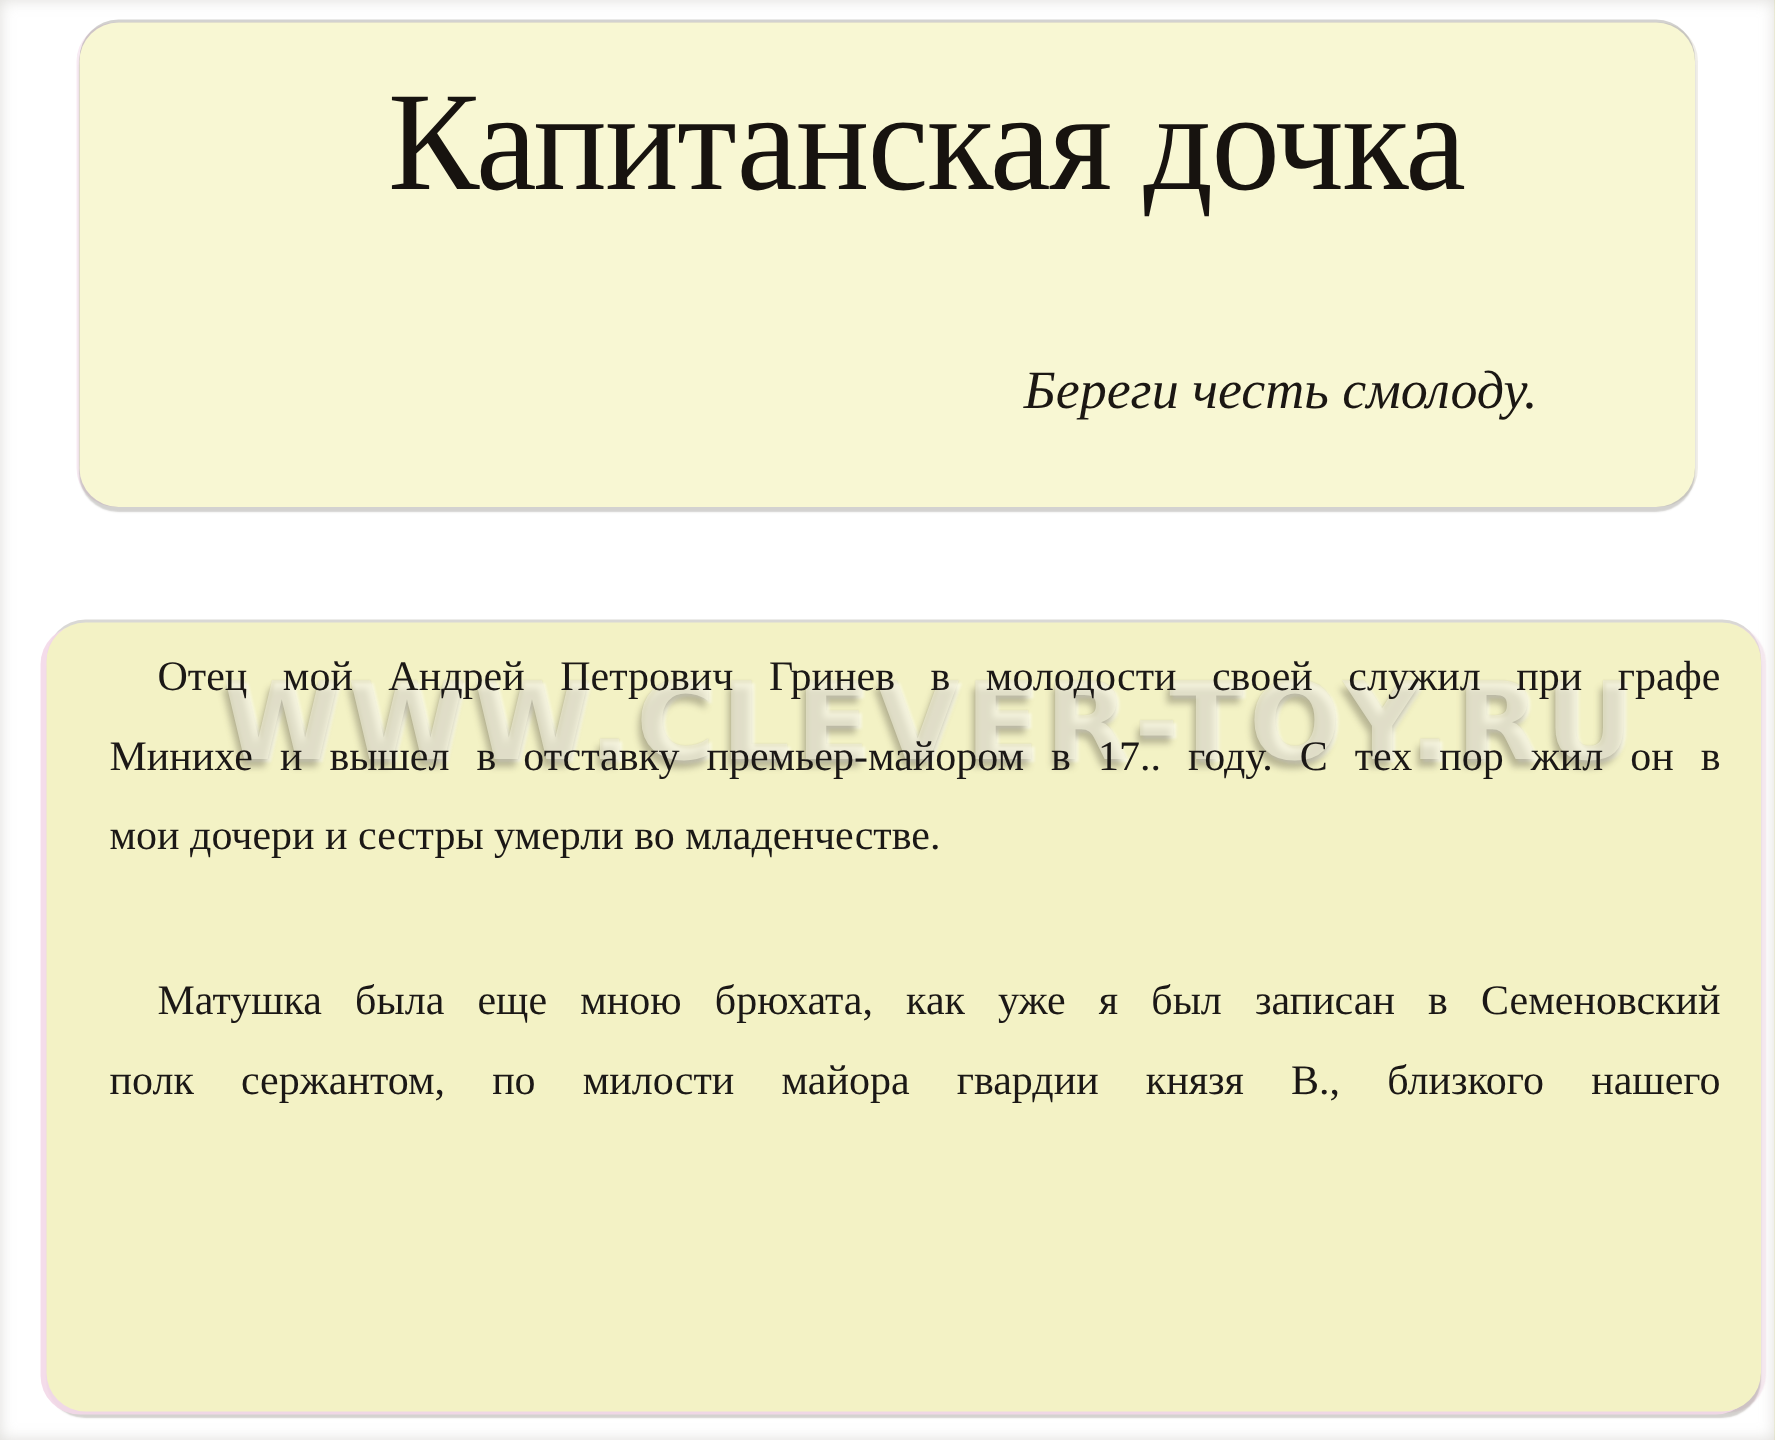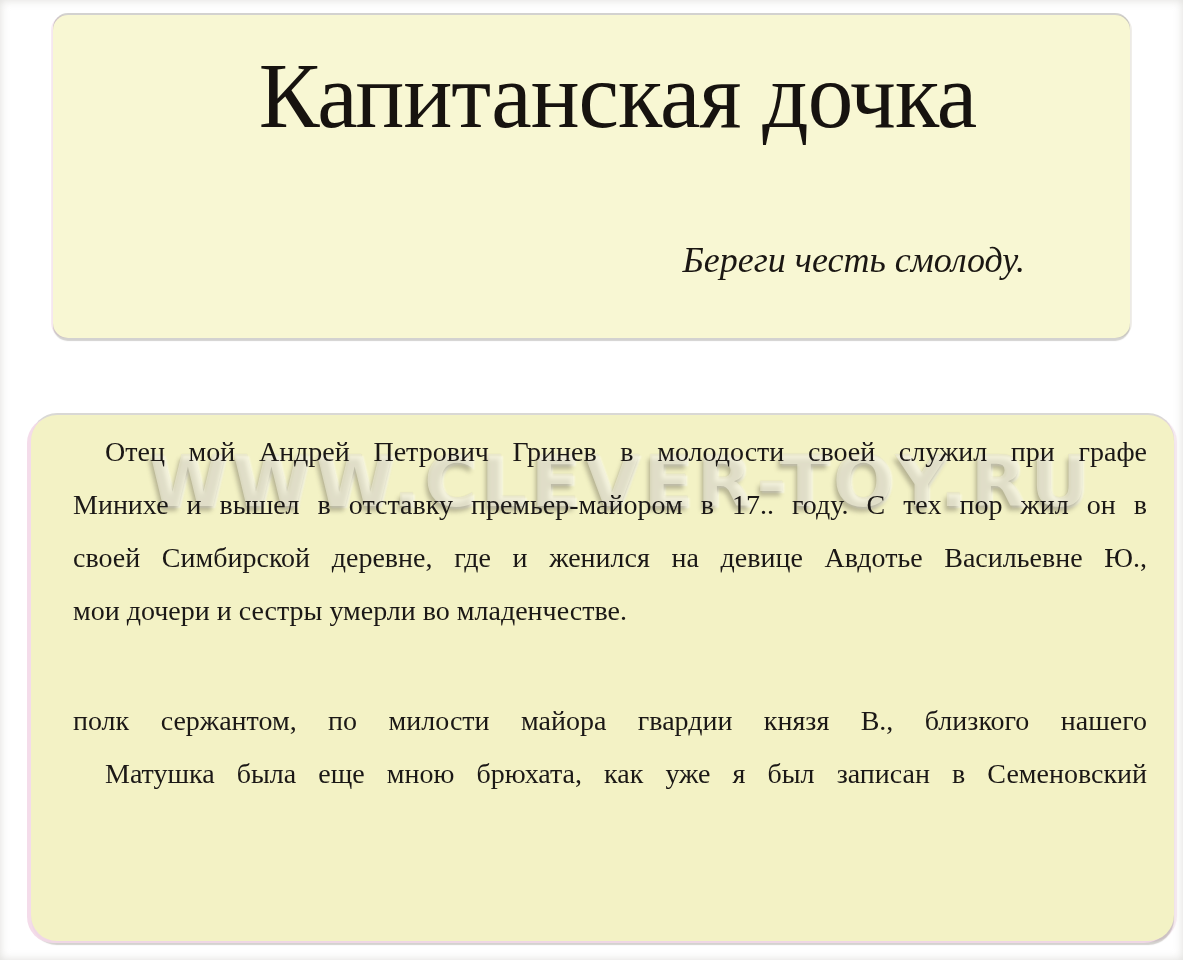--- a/index.html
+++ b/index.html
@@ -18,21 +18,21 @@
   .card {
     position: absolute;
     box-sizing: border-box;
   }
   #top-card {
     left: 53px;
     top: 15px;
     width: 1077px;
     height: 323px;
     background: #f8f7d3;
-    border-radius: 15px;
+    border-radius: 26px;
     box-shadow:
       0 -2px 0 rgba(110,105,100,0.30),
       0 3px 1px rgba(110,105,100,0.30),
       -2px 0 0 rgba(242,218,233,0.55),
       2px 0 0 rgba(222,218,206,0.45);
   }
   #bottom-card {
     left: 31px;
     top: 415px;
     width: 1143px;
@@ -119,21 +119,20 @@
   <div class="title">Капитанская дочка</div>
   <div class="epigraph">Береги честь смолоду.</div>
 </div>
 
 <div id="bottom-card" class="card">
   <div class="watermark">WWW.CLEVER-TOY.RU</div>
   <div class="body-text">
     <div class="paragraph para-1">
       <div class="line first">Отец мой Андрей Петрович Гринев в молодости своей служил при графе</div>
       <div class="line">Минихе и вышел в отставку премьер-майором в 17.. году. С тех пор жил он в</div>
-      <div class="line">своей Симбирской деревне, где и женился на девице Авдотье Васильевне Ю.,</div>
       <div class="line last">мои дочери и сестры умерли во младенчестве.</div>
     </div>
     <div class="paragraph para-2">
+      <div class="line first">Матушка была еще мною брюхата, как уже я был записан в Семеновский</div>
       <div class="line">полк сержантом, по милости майора гвардии князя В., близкого нашего</div>
-      <div class="line first">Матушка была еще мною брюхата, как уже я был записан в Семеновский</div>
     </div>
   </div>
 </div>
 
 </body></html>

